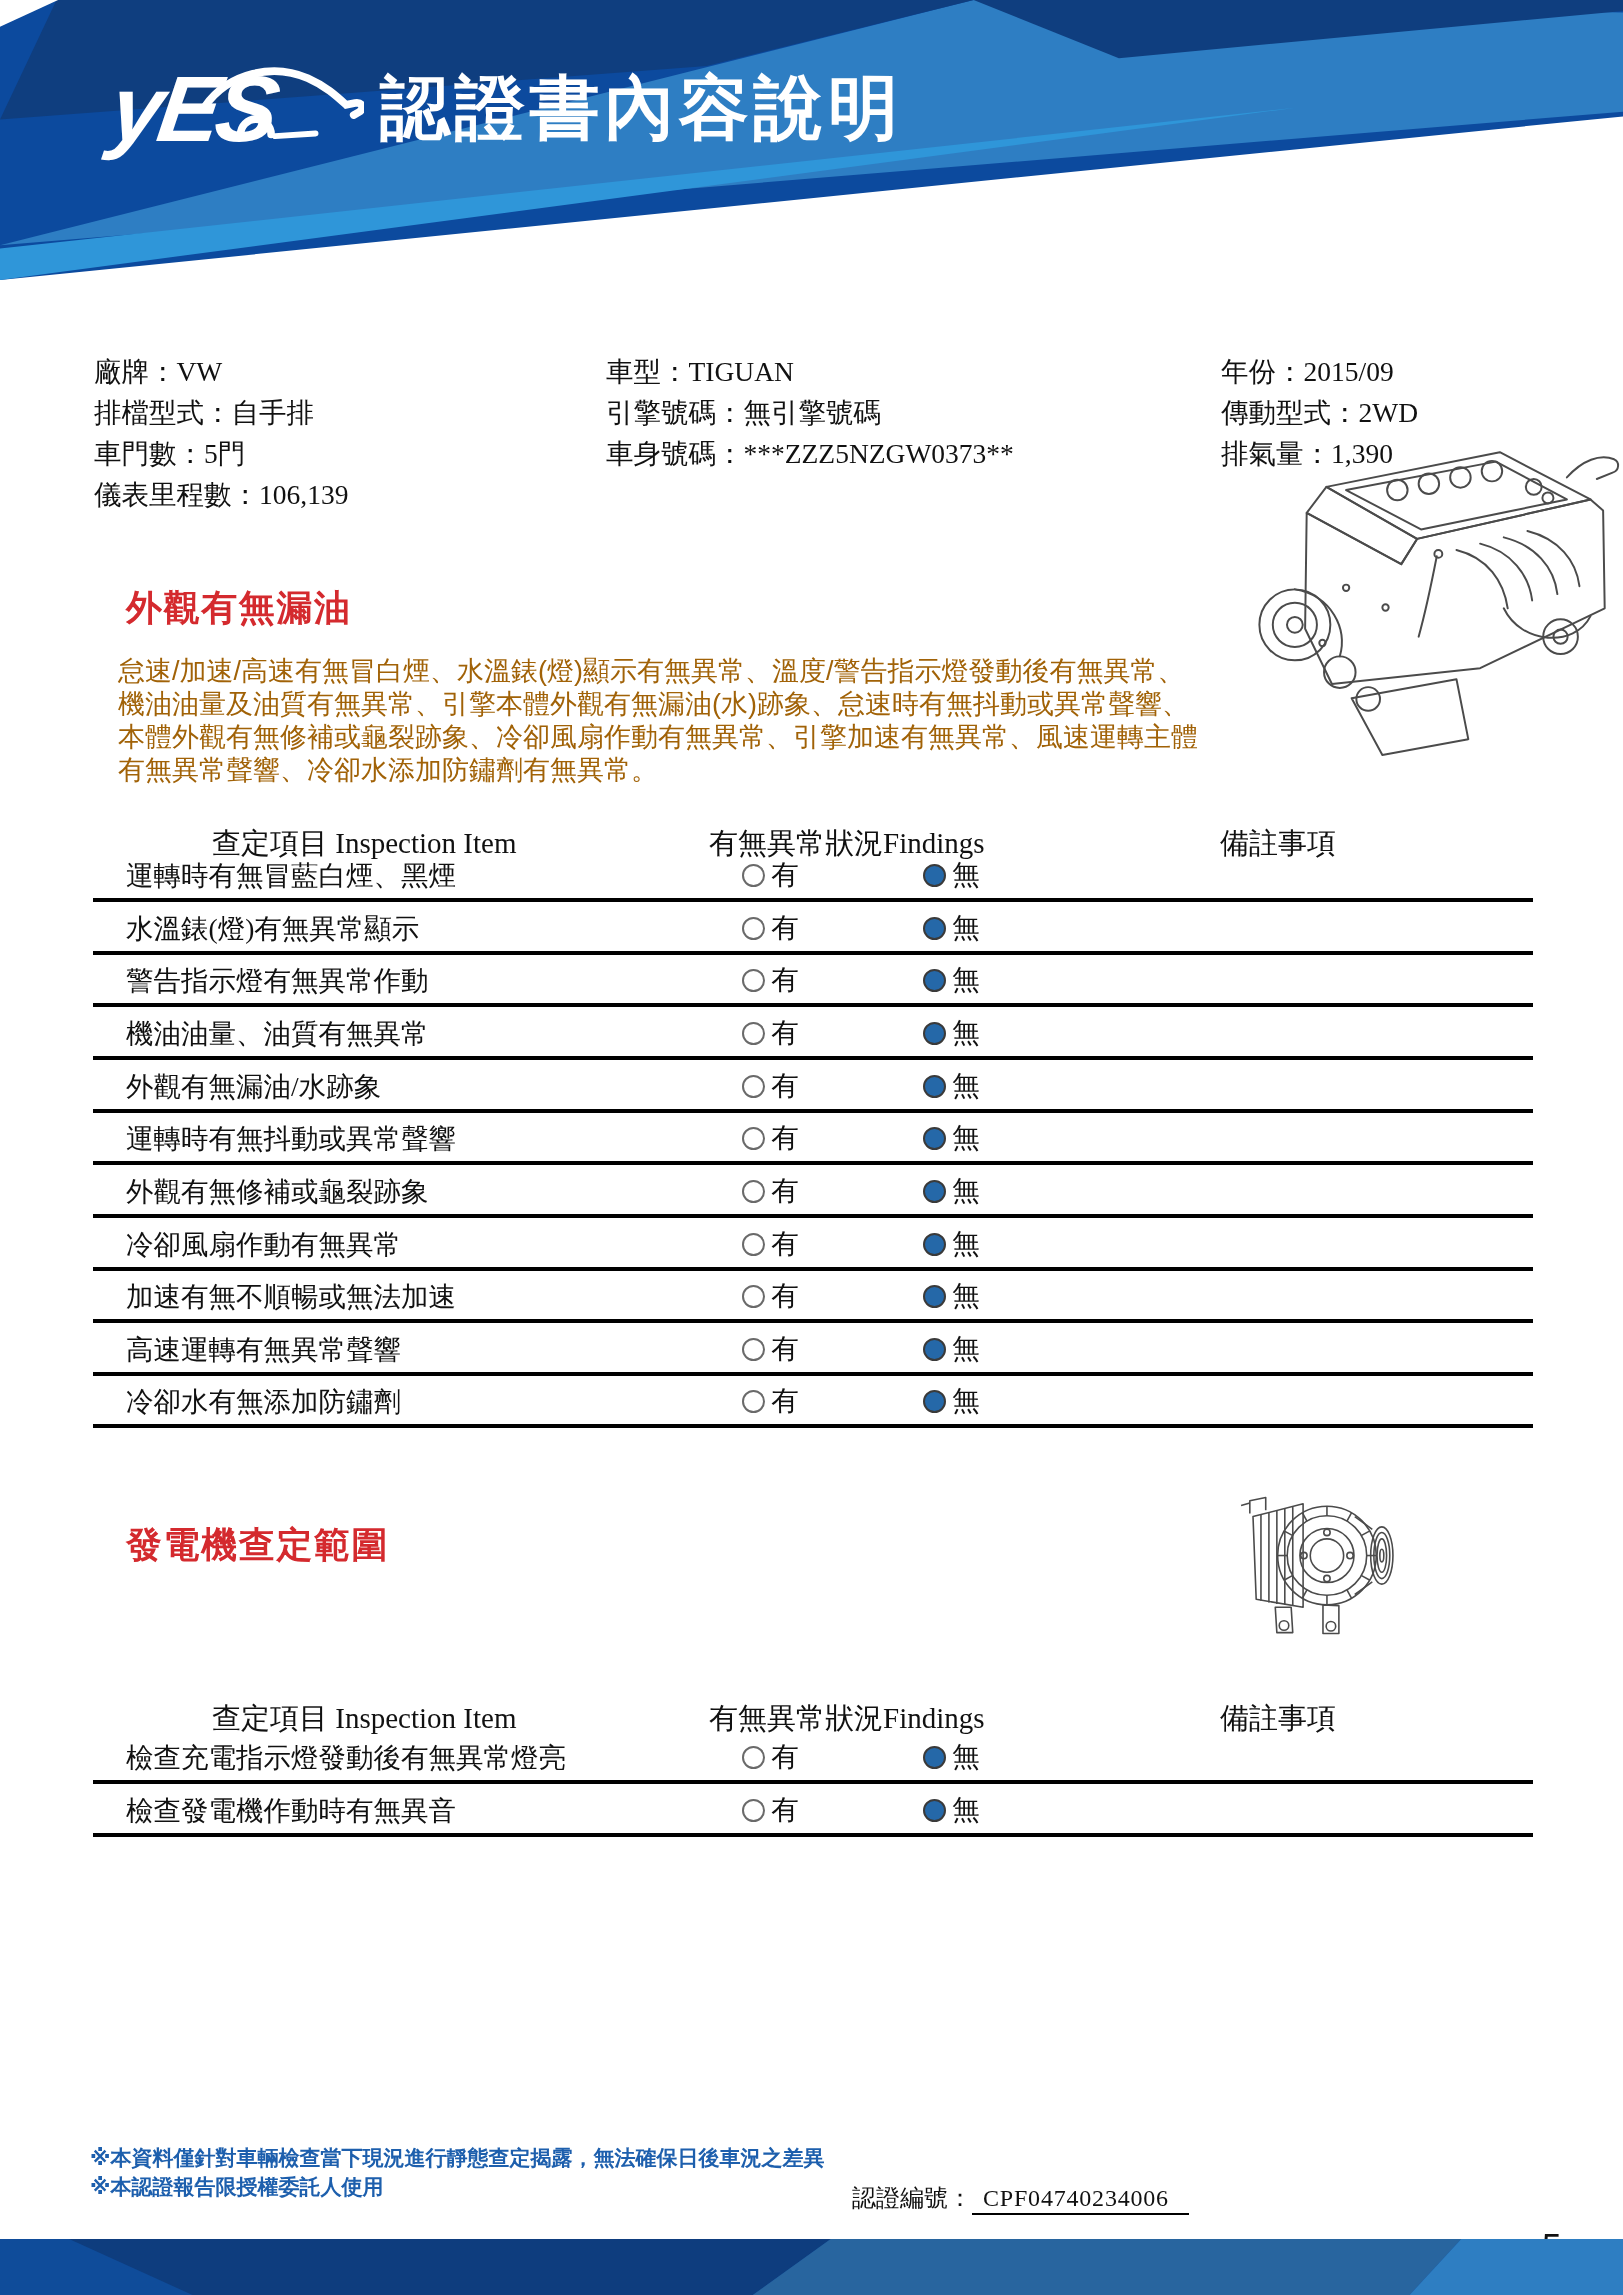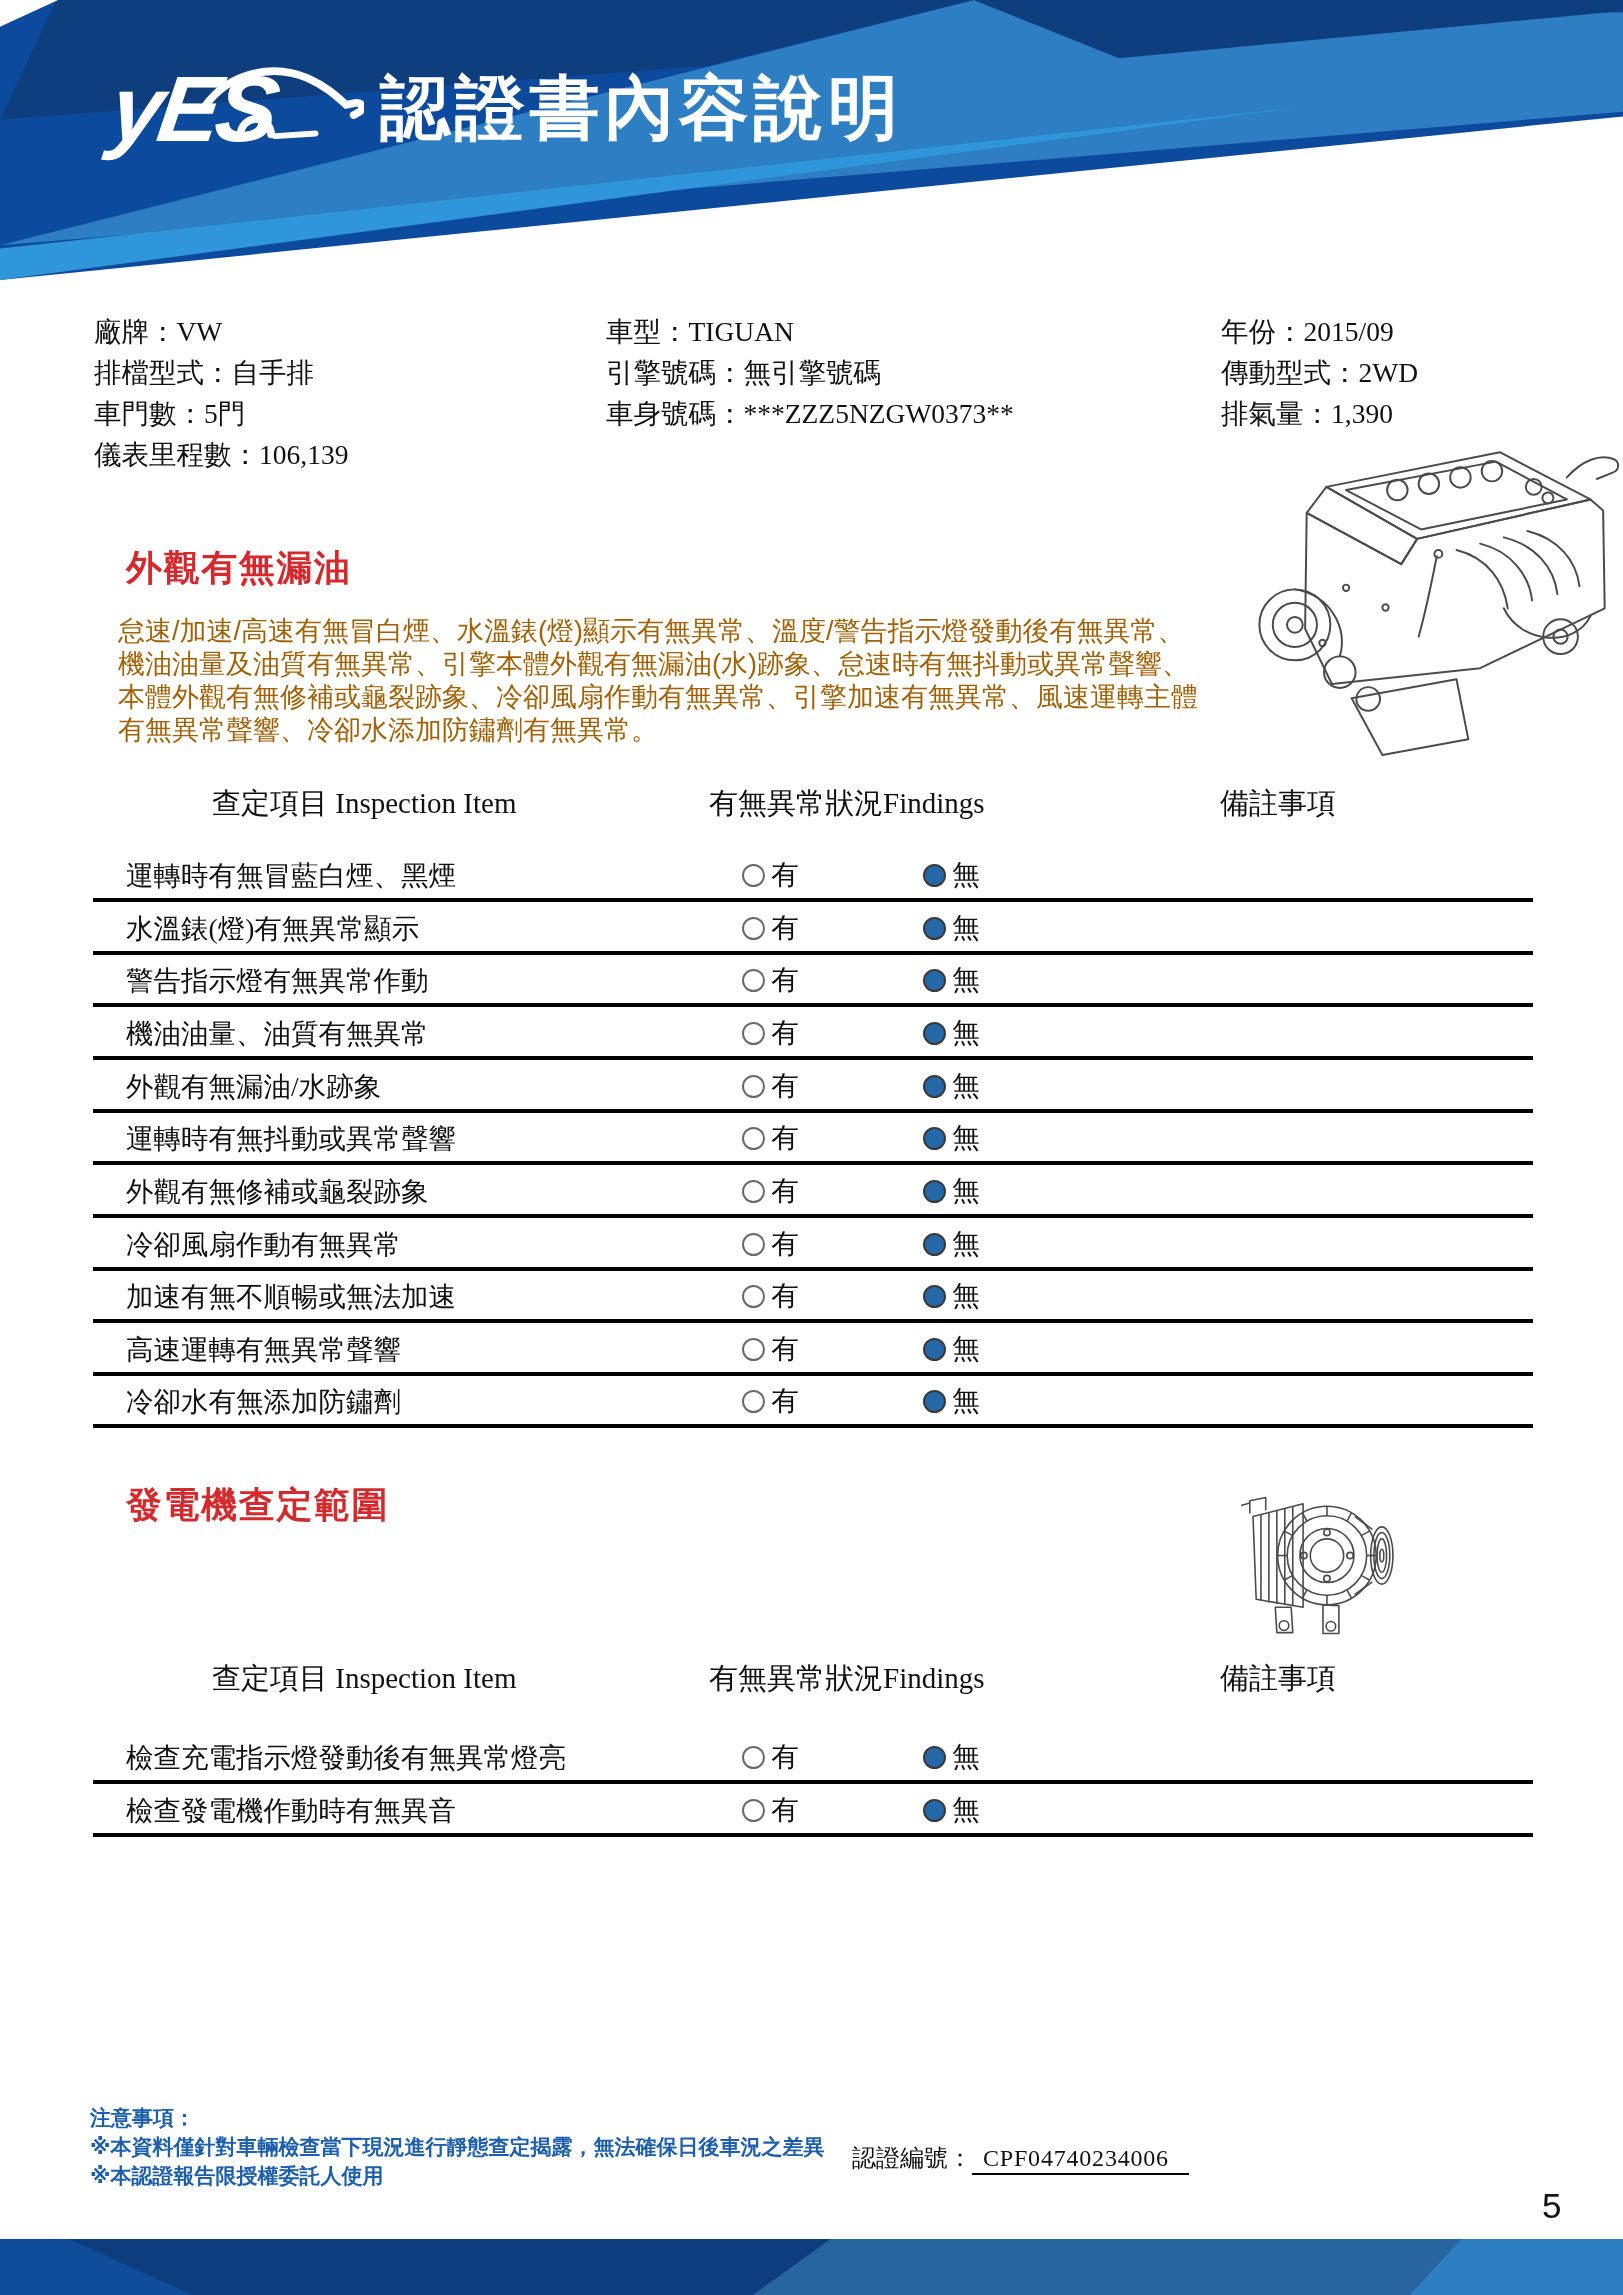--- a/index.html
+++ b/index.html
@@ -4,21 +4,21 @@
 <style>
   html,body{margin:0;padding:0;background:#e8e8e8;}
   .page{
     position:relative;
     width:1623px;height:2295px;
     background:#ffffff;
     overflow:hidden;
     font-family:"Liberation Serif","DejaVu Serif",serif;
     color:#111;
   }
-  .abs{position:absolute;}
+  .abs{position:absolute;margin-top:40px;}
 
   
   .header-svg{position:absolute;left:0;top:0;width:1623px;height:346px;}
   .logo-text{
     position:absolute;left:112px;top:63px;
     font-family:"Liberation Sans","DejaVu Sans",sans-serif;
     font-weight:bold;font-style:italic;
     font-size:93px;color:#fff;letter-spacing:-4.7px;
     transform:skewX(-8deg);
     line-height:1;
@@ -363,21 +363,20 @@
         <span class="rc"></span>
         <span class="rl">有</span>
       </span>
     <span class="radio-opt no">
         <span class="rc sel"></span>
         <span class="rl">無</span>
       </span>
   </div>
 
   <div class="abs note-block" style="left:90px;top:2103px">
-    <div>注意事項：</div>
     <div>※本資料僅針對車輛檢查當下現況進行靜態查定揭露，無法確保日後車況之差異</div>
     <div>※本認證報告限授權委託人使用</div>
   </div>
 
   <div class="abs cert-line" style="left:852px;top:2142px">
     <span>認證編號：</span><span class="cert-num">CPF04740234006</span>
   </div>
 
   <div class="abs page-num" style="left:1542px;top:2188px">5</div>
 

